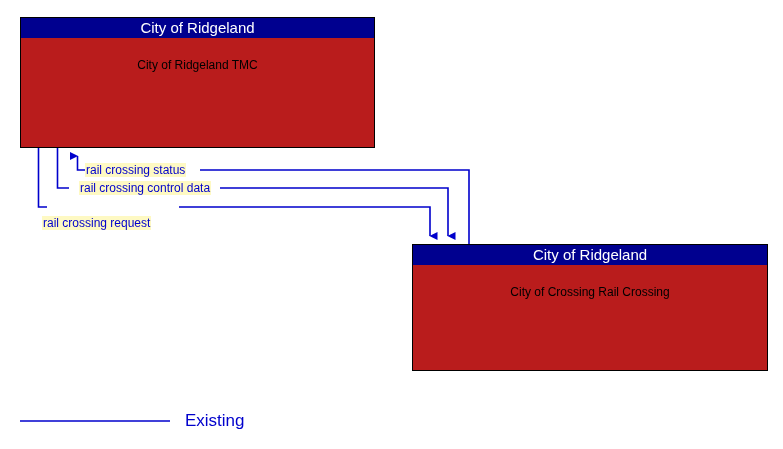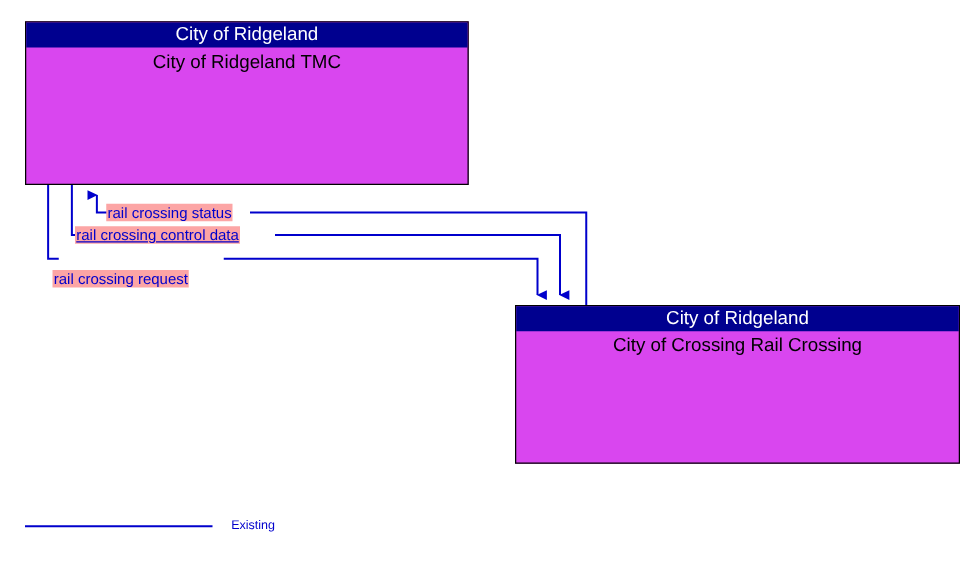--- a/index.html
+++ b/index.html
@@ -17,39 +17,39 @@
   #diagram-canvas {
     position: absolute;
     left: 0;
     top: 0;
     width: 783px;
     height: 449px;
   }
   .node-box {
     position: absolute;
     border: 1px solid #000000;
-    background: #d946ef;
+    background: #b91c1c;
     box-sizing: border-box;
   }
   .node-header {
     background: #00008f;
     color: #ffffff;
     text-align: center;
     font-size: 15px;
     line-height: 20px;
     height: 20px;
     white-space: nowrap;
     overflow: hidden;
   }
   .node-title {
     color: #000000;
     text-align: center;
-    font-size: 15px;
+    font-size: 12px;
     line-height: 20px;
-    padding-top: 2px;
+    padding-top: 17px;
     white-space: nowrap;
     overflow: hidden;
   }
   .node-body {
     height: 100%;
   }
   #tmc-node {
     left: 20px;
     top: 17px;
     width: 355px;
@@ -60,33 +60,33 @@
     top: 244px;
     width: 356px;
     height: 127px;
   }
   .flow-label {
     position: absolute;
     color: #0000cc;
     font-size: 12px;
     line-height: 14px;
     white-space: nowrap;
-    background: #fca5a5;
+    background: #fef9c3;
     padding: 0 1px;
     text-align: center;
   }
   #label-status   { left: 85px;  top: 163px; }
-  #label-control  { left: 60px;  top: 181px; text-decoration: underline; }
+  #label-control  { left: 79px;  top: 181px; }
   #label-request  { left: 42px;  top: 216px; }
   .legend-label {
     position: absolute;
     left: 185px;
     top: 413px;
     color: #0000cc;
-    font-size: 10px;
+    font-size: 17px;
     line-height: 16px;
     white-space: nowrap;
   }
 </style>
 </head>
 <body>
 
 <svg id="diagram-canvas" viewBox="0 0 783 449" width="783" height="449" xmlns="http://www.w3.org/2000/svg">
   <defs>
     <marker id="arrow-down" markerWidth="9" markerHeight="9" refX="4.5" refY="8" orient="auto" markerUnits="userSpaceOnUse">

